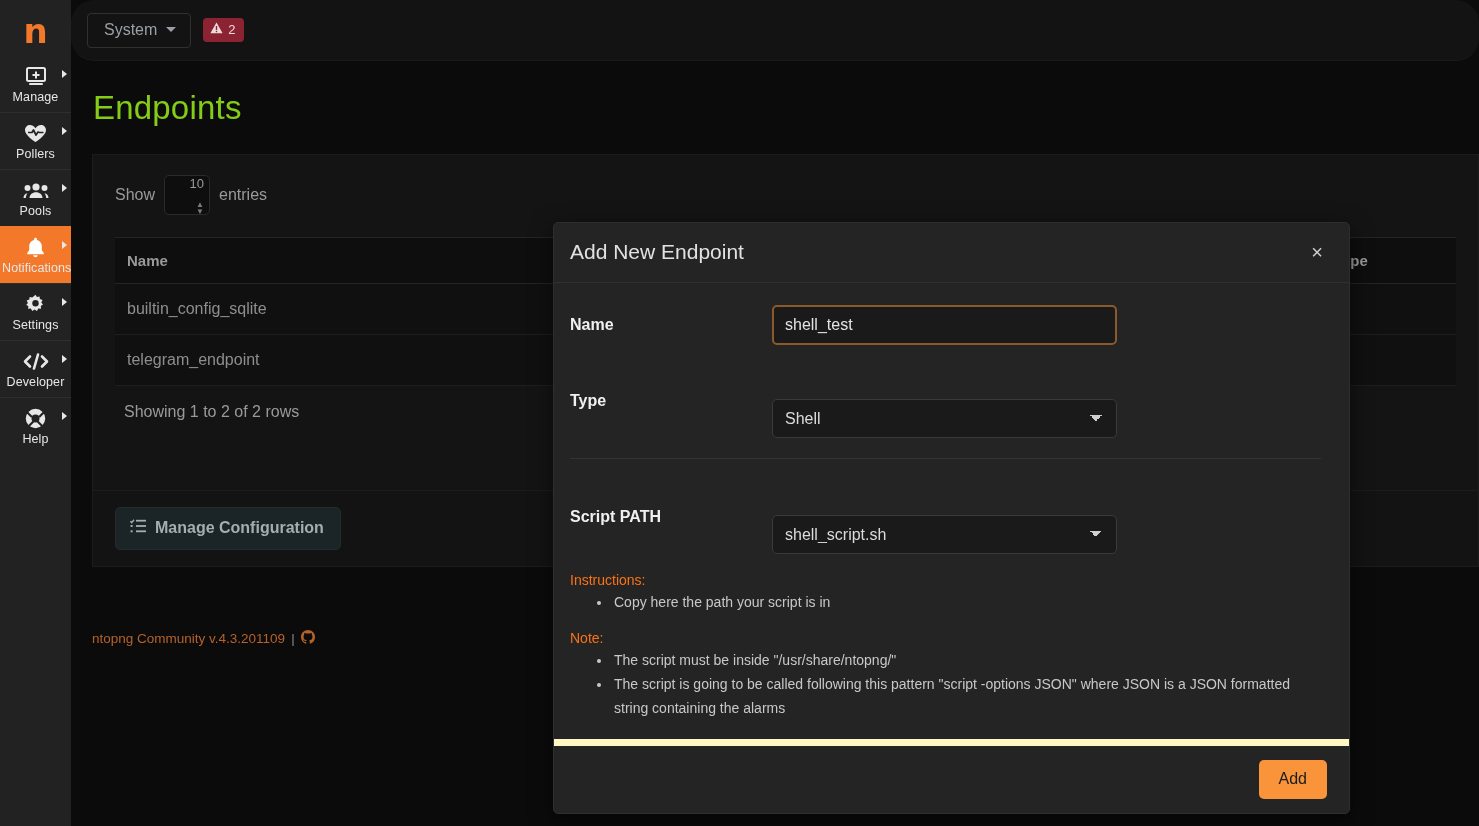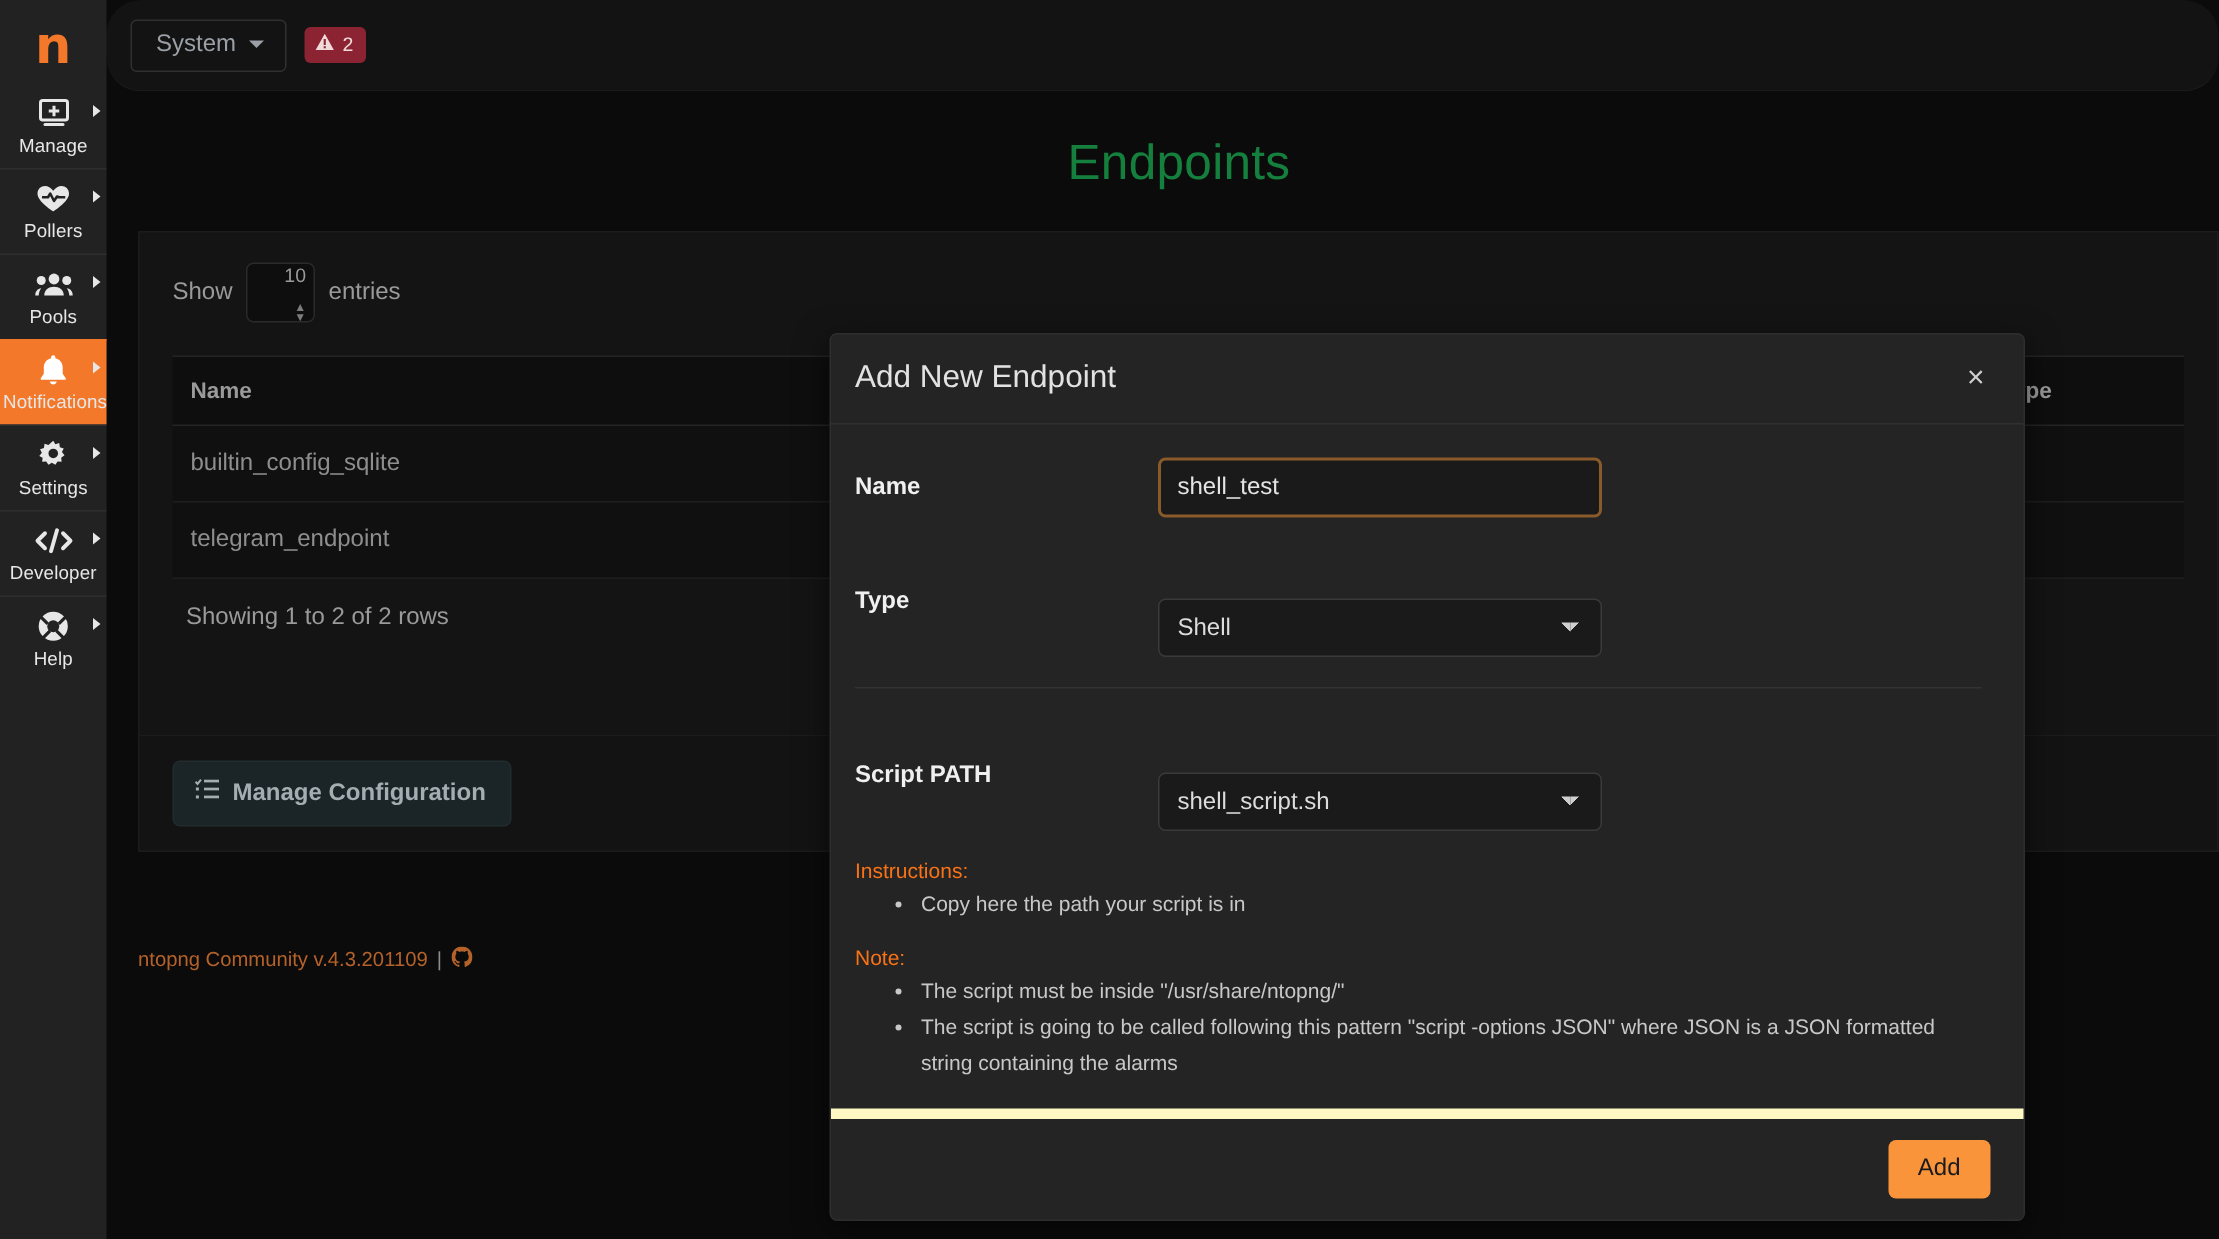--- a/index.html
+++ b/index.html
@@ -119,26 +119,25 @@
     font-size: 13px;
     padding: 4px 8px 5px 7px;
     display: flex;
     align-items: center;
     gap: 5px;
     cursor: pointer;
   }
 
   
   #page-title {
-    color: #15803d;
+    color: #84cc16;
     font-size: 33px;
     font-weight: normal;
     padding: 28px 0 0 22px;
     letter-spacing: 0.2px;
-    text-align: center;
   }
 
   
   #endpoints-card {
     margin: 27px 0 0 21px;
     width: 1387px;
     background: #141414;
     border: 1px solid #1c1c1c;
     padding: 20px 22px 0 22px;
     height: 337px;
@@ -280,21 +279,21 @@
     margin-bottom: 18px;
   }
   .form-label {
     width: 202px;
     color: #f0f0f0;
     font-size: 16px;
     font-weight: bold;
     flex: 0 0 202px;
   }
   .form-control {
-    width: 296px;
+    width: 345px;
     background: #1a1a1a;
     color: #dcdcdc;
     border: 1px solid #3a3a3a;
     border-radius: 5px;
     font-size: 16px;
     padding: 10px 12px;
     font-family: "Liberation Sans", sans-serif;
     outline: none;
   }
   #name-input {

